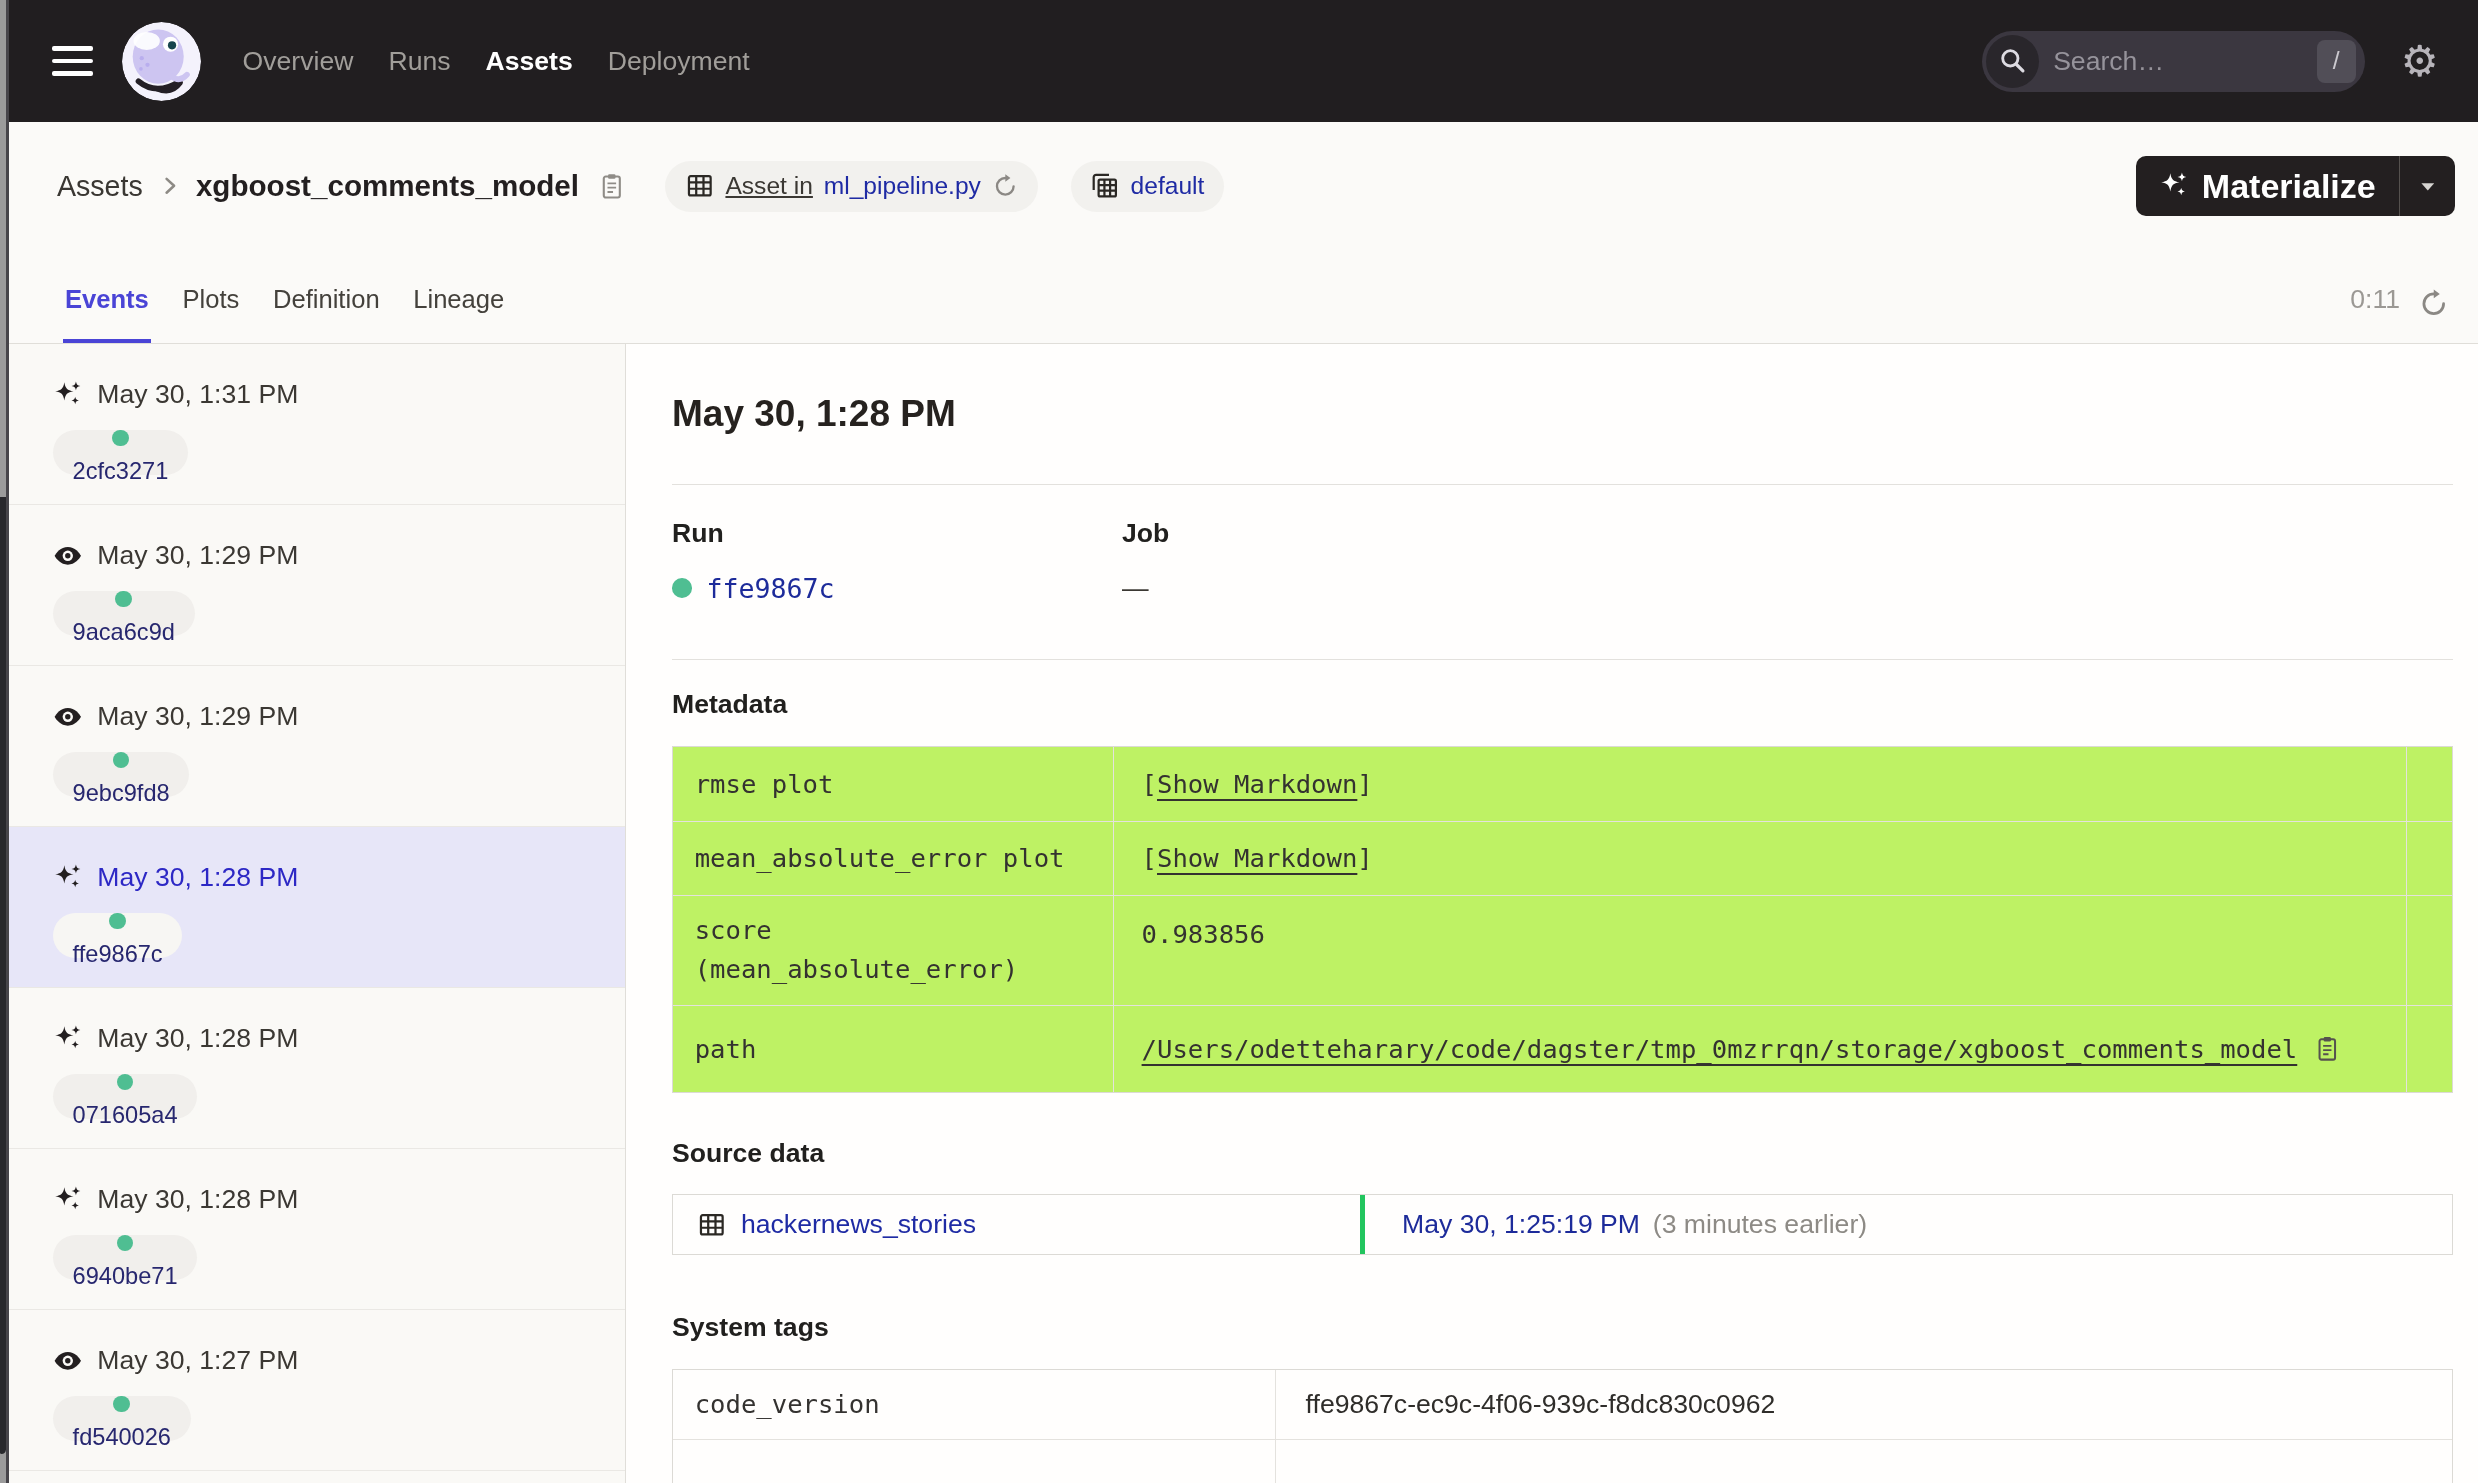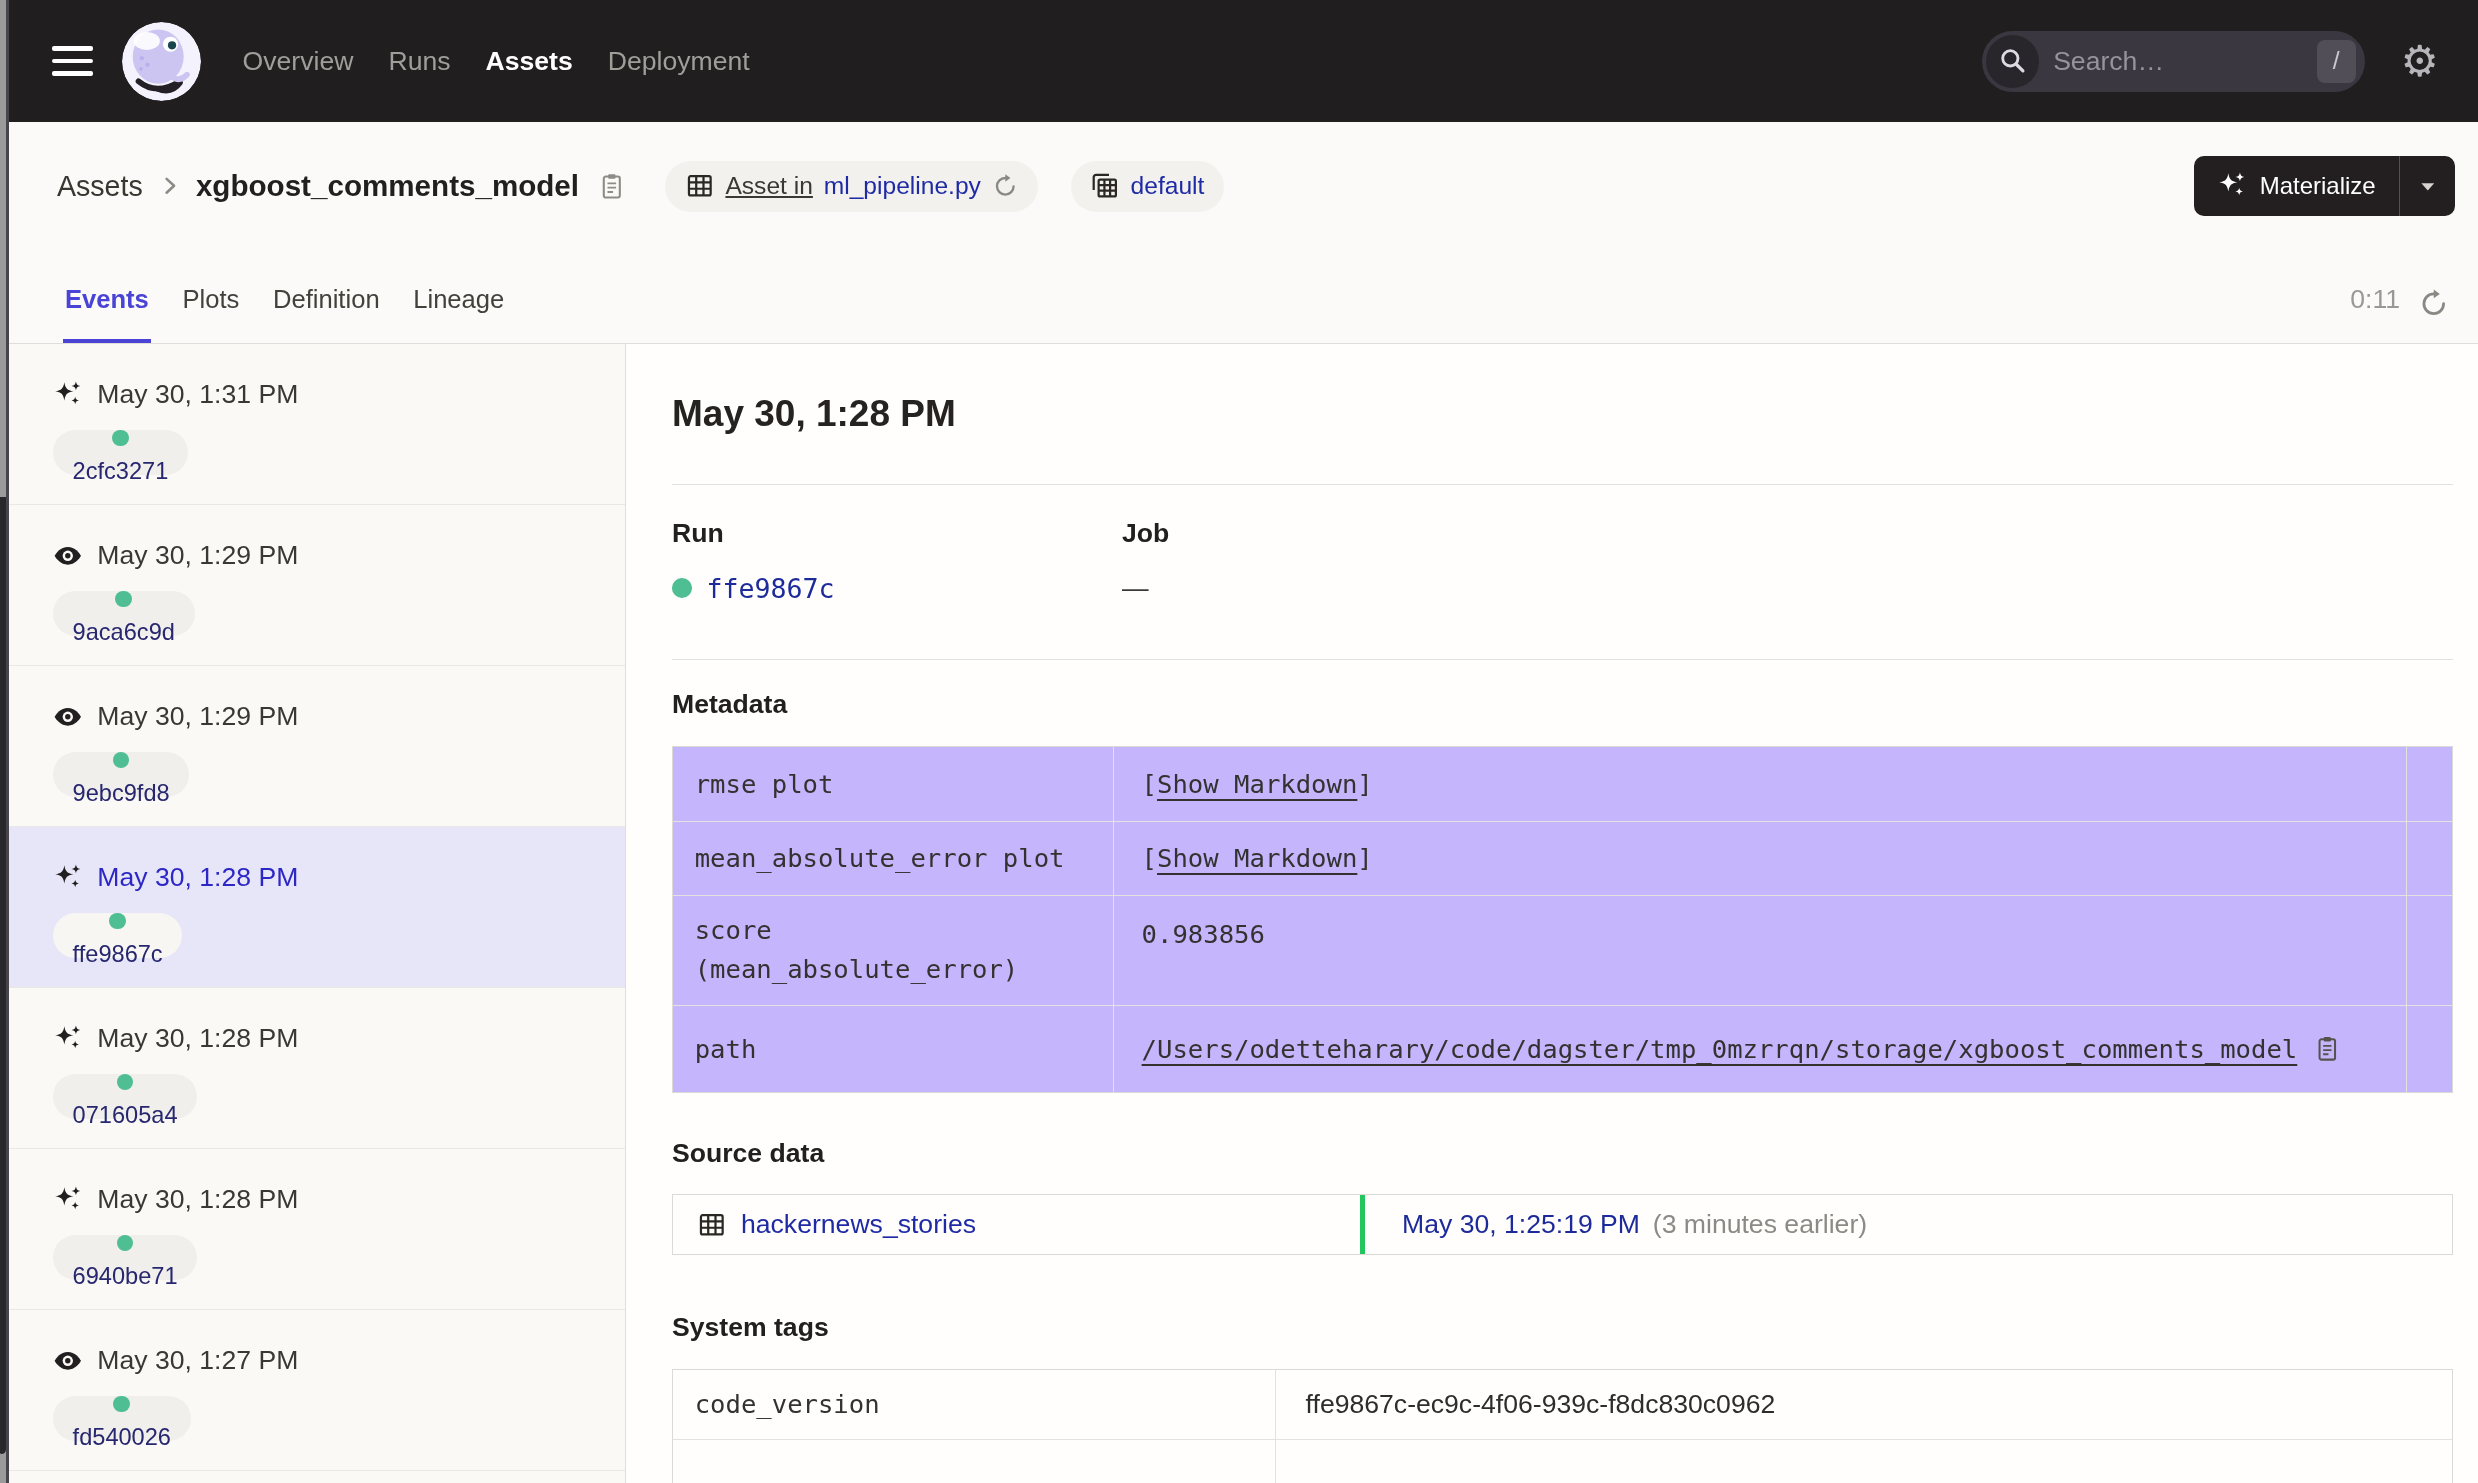--- a/index.html
+++ b/index.html
@@ -50,21 +50,21 @@
   .badges { display:flex; align-items:center; gap:32.5px; margin-left:39px; }
   .badge {
     height:51px; border-radius:25.6px; background:#f2f1ee; display:flex; align-items:center;
     gap:10.8px; padding:0 19.7px; cursor:pointer; border:none; font-family:inherit;
   }
   .badge .btxt { font-size:24.6px; color:#3b3833;text-decoration:underline; }
   .badge .blink { font-size:24.6px; color:#1f2ba4; }
   .badge .brefresh { color:#8b8884; display:flex; }
   .matz { margin-left:auto; display:flex; height:60px; border-radius:9.9px; overflow:hidden; background:#231f20; }
   .matz-main { display:flex; align-items:center; gap:12.8px; padding:0 23.6px; background:none; border:none; cursor:pointer; }
-  .matz-label { color:#ffffff; font-size:24px; font-weight:400; font-family:inherit;text-align:right; }
+  .matz-label { color:#ffffff; font-size:34px; font-weight:700; font-family:inherit;text-align:right; }
   .matz-div { width:1px; background:#55514e; margin:0; }
   .matz-caret { width:55px; display:flex; align-items:center; justify-content:center; background:none; border:none; cursor:pointer; }
 
   
   .tabsrow {
     position:absolute; left:8.9px; top:250px; width:2470px; height:94px; background:#fbfaf8;
     border-bottom:1px solid #e0ded9; display:flex; align-items:flex-end; padding:0 29.6px 0 54px;
   }
   .tab {
     font-size:25.6px; color:#44413c; padding:0 2px 24.6px; cursor:pointer; background:none;
@@ -103,21 +103,21 @@
   .sum-label { font-size:26.6px; font-weight:bold; color:#21201e; }
   .sum-value { margin-top:23.6px; display:flex; align-items:center; gap:14.8px; font-size:26.6px; color:#3b3833; }
   .sum-value .evicon { color:#231f20; display:flex; }
   .dot20 { width:19.7px; height:19.7px; border-radius:50%; background:#4fbe92; flex:none; }
   .mono { font-family:"DejaVu Sans Mono", monospace; }
   .runlink { font-size:26.6px; color:#1d2b9a; cursor:pointer; }
   .section-h { margin-top:29.6px; font-size:26.6px; font-weight:bold; color:#21201e; }
   .section-h.src { margin-top:45px; }
   .section-h.sys { margin-top:57px; }
 
-  .dtable { margin-top:25.6px; border:1px solid #dcdad5; background:#c4b5fd; }
+  .dtable { margin-top:25.6px; border:1px solid #dcdad5; background:#bef264; }
   .drow { display:grid; border-top:1px solid #e4e2de; }
   .drow:first-child { border-top:none; }
   .dcell { display:flex; align-items:center; padding:0 19.7px 0 21.7px; font-size:25.6px; color:#343230; }
   .dcell.val { border-left:1px solid #e4e2de; padding-left:27.6px; }
   .meta-row { grid-template-columns:440px 1293px 45px; }
   .meta-row .endcol { border-left:1px solid #e4e2de; }
   .r75 { height:74px; } .r112 { height:110px; } .r88 { height:87px; }
   .keylines { line-height:1.55; }
   .mdlink { text-decoration:underline; text-underline-offset:5.9px; cursor:pointer; color:#343230; }
   .pathlink { text-decoration:underline; text-underline-offset:5.9px; cursor:pointer; color:#343230; }

